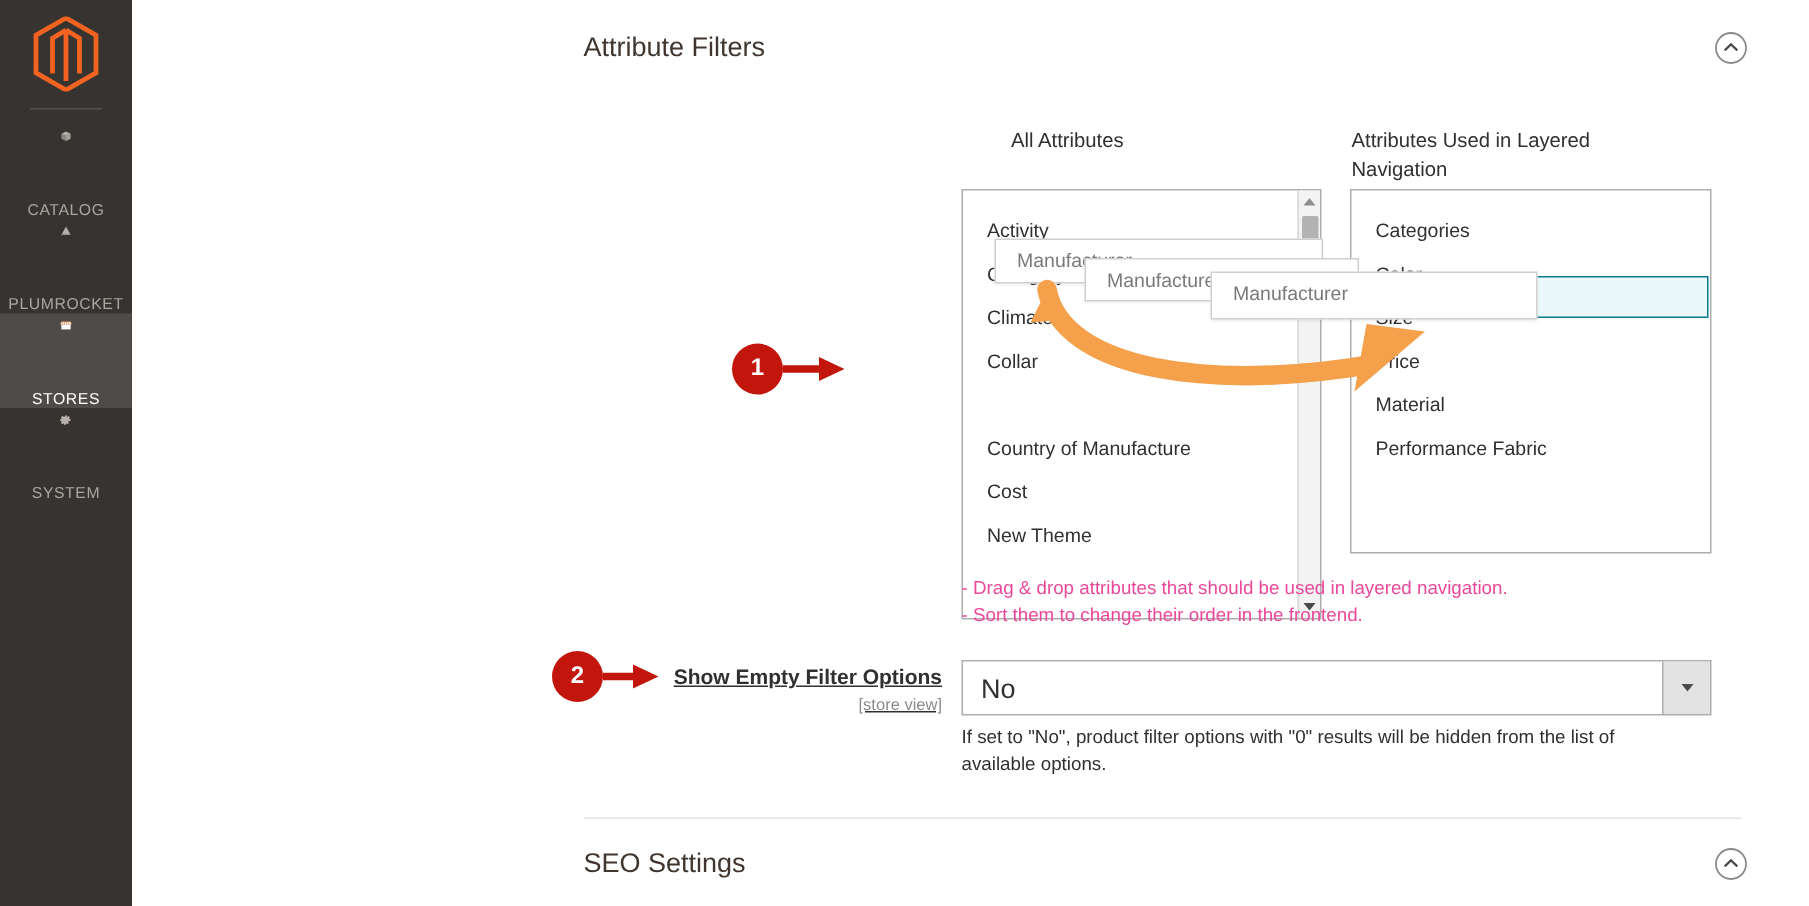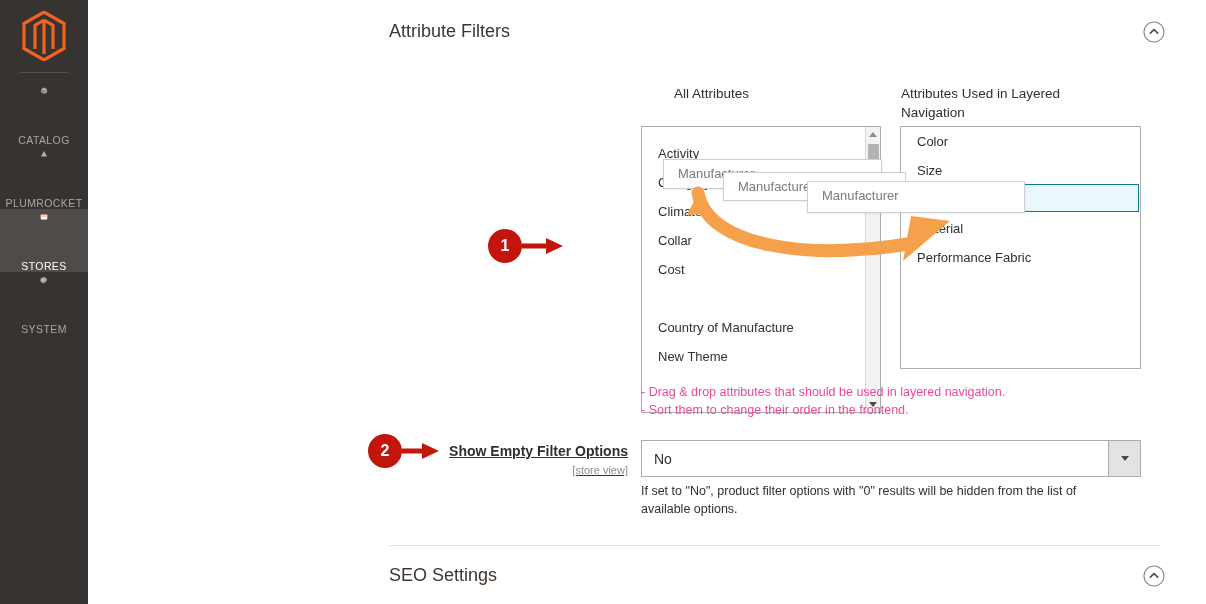--- a/index.html
+++ b/index.html
@@ -99,21 +99,21 @@
   }
   .field-scope {
     display:block; font-size:11px; color:#8c8c8c; font-weight:normal;
     margin-top:2px;
   }
   .select-wrap {
     position:absolute; border:1px solid #adadad; background:#fff;
     display:flex; align-items:stretch;
   }
   .select-val {
-    flex:1; font-size:14px; color:#303030; line-height:36px; padding-left:12px;
+    flex:1; font-size:18px; color:#303030; line-height:36px; padding-left:12px;
   }
   .select-btn {
     width:32px; background:#e3e3e3; border-left:1px solid #adadad;
     display:flex; align-items:center; justify-content:center;
   }
   .field-note {
     position:absolute; font-size:12.5px; color:#303030; line-height:18px;
   }
 
   
@@ -191,36 +191,37 @@
     </svg>
 
     <div class="col-head" style="left:554px; top:84px; width:200px;margin-left:32px;">All Attributes</div>
     <div class="col-head" style="left:813px; top:84px; width:200px;">Attributes Used in Layered Navigation</div>
 
     <div class="listbox" style="left:553px; top:126px; width:240px; height:287px;">
       <div class="list-item" style="margin-top:12px;">Activity</div>
       <div class="list-item">Category Gear</div>
       <div class="list-item">Climate</div>
       <div class="list-item">Collar</div>
+      <div class="list-item" style="margin-top:29px;">Country of Manufacture</div>
       <div class="list-item">Cost</div>
-      <div class="list-item" style="margin-top:29px;">Country of Manufacture</div>
       <div class="list-item">New Theme</div>
 
       <div class="sbar">
         <div class="sbar-btn up">
             <span class="tri up"></span>
           </div>
         <div class="sbar-thumb"></div>
         <div class="sbar-btn dn">
             <span class="tri dn"></span>
           </div>
       </div>
     </div>
 
     <div class="listbox" style="left:812px; top:126px; width:241px; height:243px;">
+      <div class="list-item" style="margin-top:12px;">Categories</div>
       <div class="list-item">Color</div>
       <div class="list-item">Size</div>
       <div class="list-item">Price</div>
       <div class="list-item">Material</div>
       <div class="list-item">Performance Fabric</div>
     </div>
 
     <div class="dropzone" style="left:814px; top:184px; width:237px; height:28px;"></div>
 
     <div class="ghost" style="left:575px; top:159px; width:219px; height:30px; z-index:6;">Manufacturer</div>

